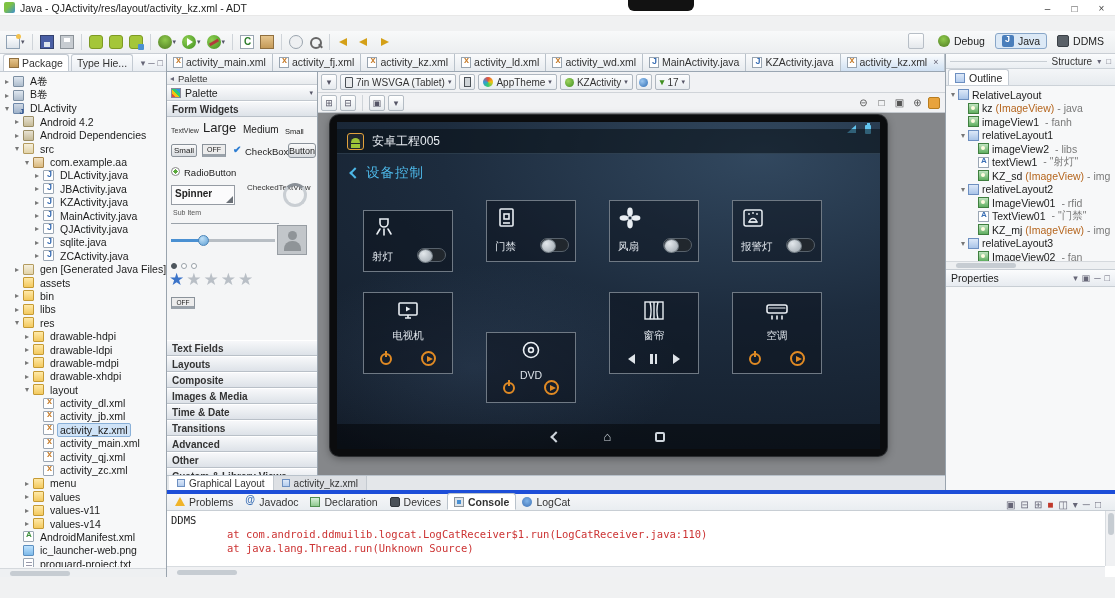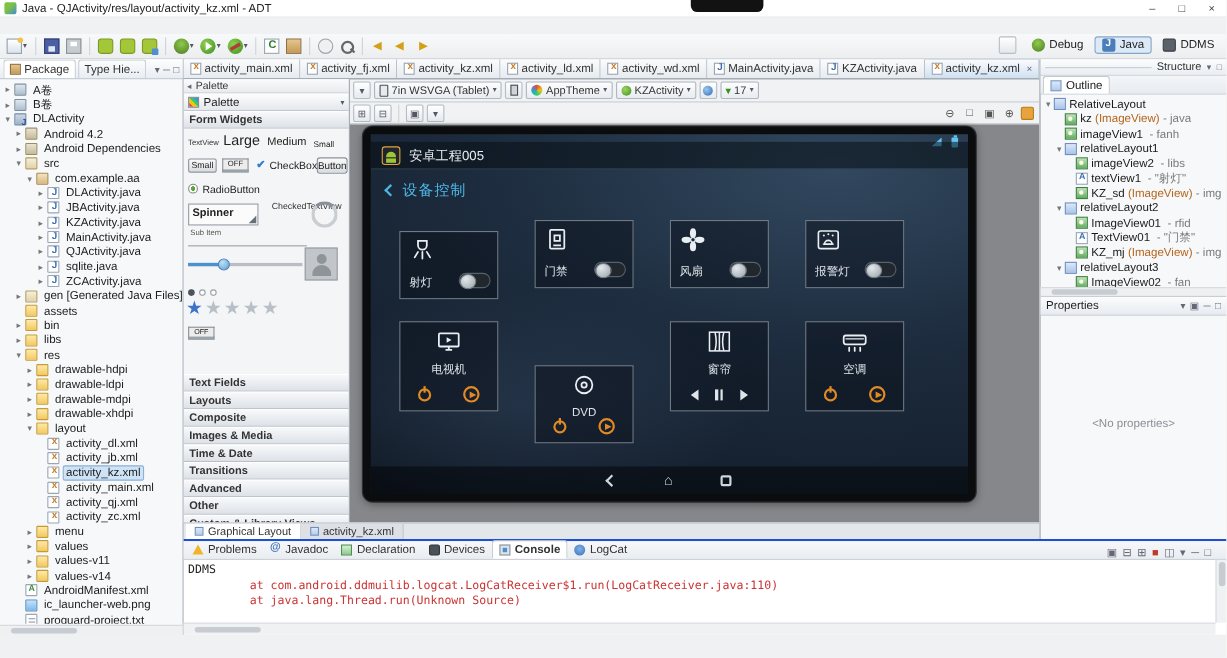--- a/index.html
+++ b/index.html
@@ -203,21 +203,21 @@
 .onm{color:#1a1a1a;margin-right:3px}
 .otp{color:#b5651d;margin-right:3px}
 .ovl{color:#7a7a7a}
 .out-hsb{height:9px;background:#eef0f2;border-top:1px solid #d5d9dd;border-bottom:1px solid #c8ced4;display:flex;align-items:center}
 .props-h{height:17px;background:linear-gradient(#fbfcfd,#e7ebf0);border-bottom:1px solid #c8ced4;display:flex;align-items:center;padding:0 5px;font-size:10.5px;color:#222;gap:4px}
 .props-h .mi{color:#667;font-size:9px}
 .props-h .icons{margin-left:auto;display:flex;gap:4px}
 .props-body{position:relative;height:202px}
 .noprops{position:absolute;left:0;right:0;top:92px;text-align:center;color:#8a8f96;font-size:10.5px}
 
-#console{position:absolute;left:167px;top:490px;width:948px;height:87px;background:#fff;border-top:2px solid #1d4ed8}
+#console{position:absolute;left:167px;top:490px;width:948px;height:87px;background:#fff;border-top:4px solid #1d4ed8}
 .con-tabs{height:17px;background:linear-gradient(#f6f7f9,#e9edf1);border-bottom:1px solid #c8ced4;display:flex;align-items:flex-end;padding-left:2px}
 .ctab{height:17px;display:flex;align-items:center;gap:4px;padding:0 6px;font-size:10.5px;color:#333;white-space:nowrap}
 .ctab.active{background:#fff;border:1px solid #b9c2cb;border-bottom:1px solid #fff;border-radius:3px 3px 0 0;font-weight:bold}
 .cticon{width:10px;height:10px;flex:none;position:relative}
 .cticon.prob{width:0;height:0;border-left:5px solid transparent;border-right:5px solid transparent;border-bottom:9px solid #f0b429}
 .cticon.jdoc{background:none}
 .cticon.jdoc::after{content:'@';position:absolute;left:0;top:-3px;color:#3a6fb5;font-size:10px;font-weight:bold}
 .cticon.decl{background:linear-gradient(#d7f0d7,#8fc98f);border:1px solid #4f8f4f}
 .cticon.dev{background:#4a5158;border:1px solid #30353a;border-radius:2px}
 .cticon.cons{background:#dfe4e8;border:1px solid #8a939b}
@@ -961,23 +961,20 @@
       </div>
     <div class="props-h">
       <span>Properties</span>
       <span class="icons">
         <span class="mi">▾</span>
         <span class="mi">▣</span>
         <span class="mi">─</span>
         <span class="mi">□</span>
       </span>
     </div>
-    <div class="props-body">
-      <div class="noprops">&lt;No properties&gt;</div>
-    </div>
   </div>
 
   <div id="console">
     <div class="con-tabs" id="con-tabs">
         <span class="ctab">
           <span class="cticon prob"></span>
           <span class="lbl">Problems</span>
         </span>
         <span class="ctab">
           <span class="cticon jdoc"></span>

